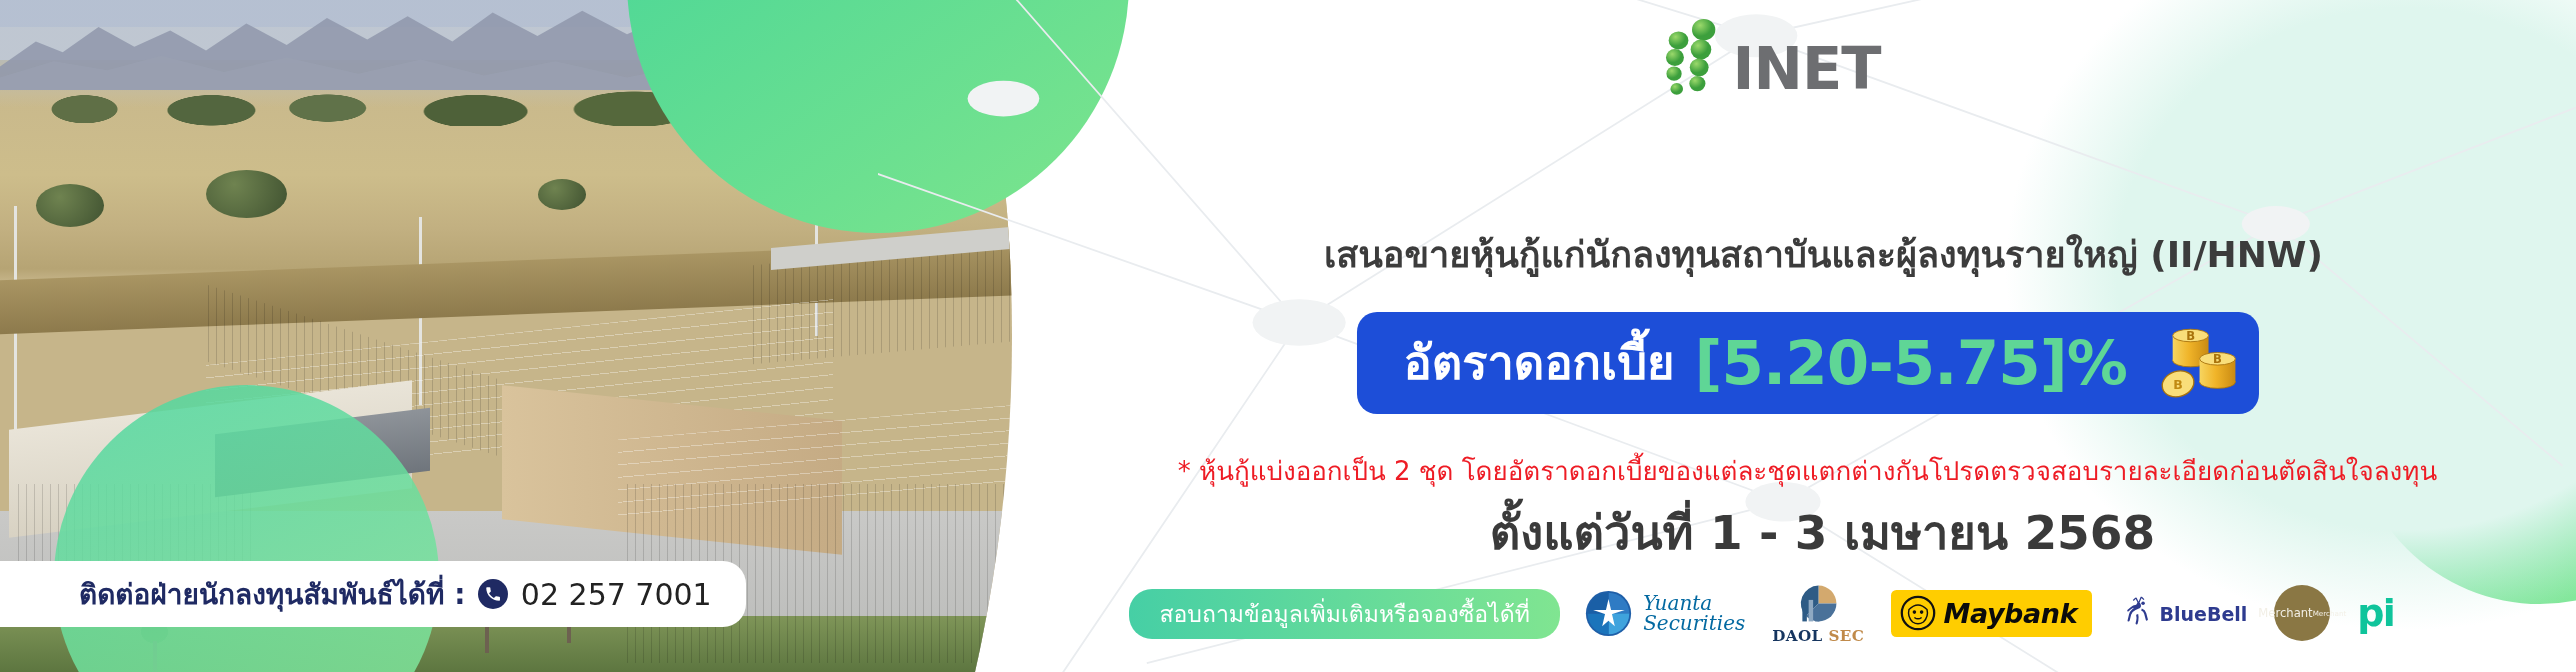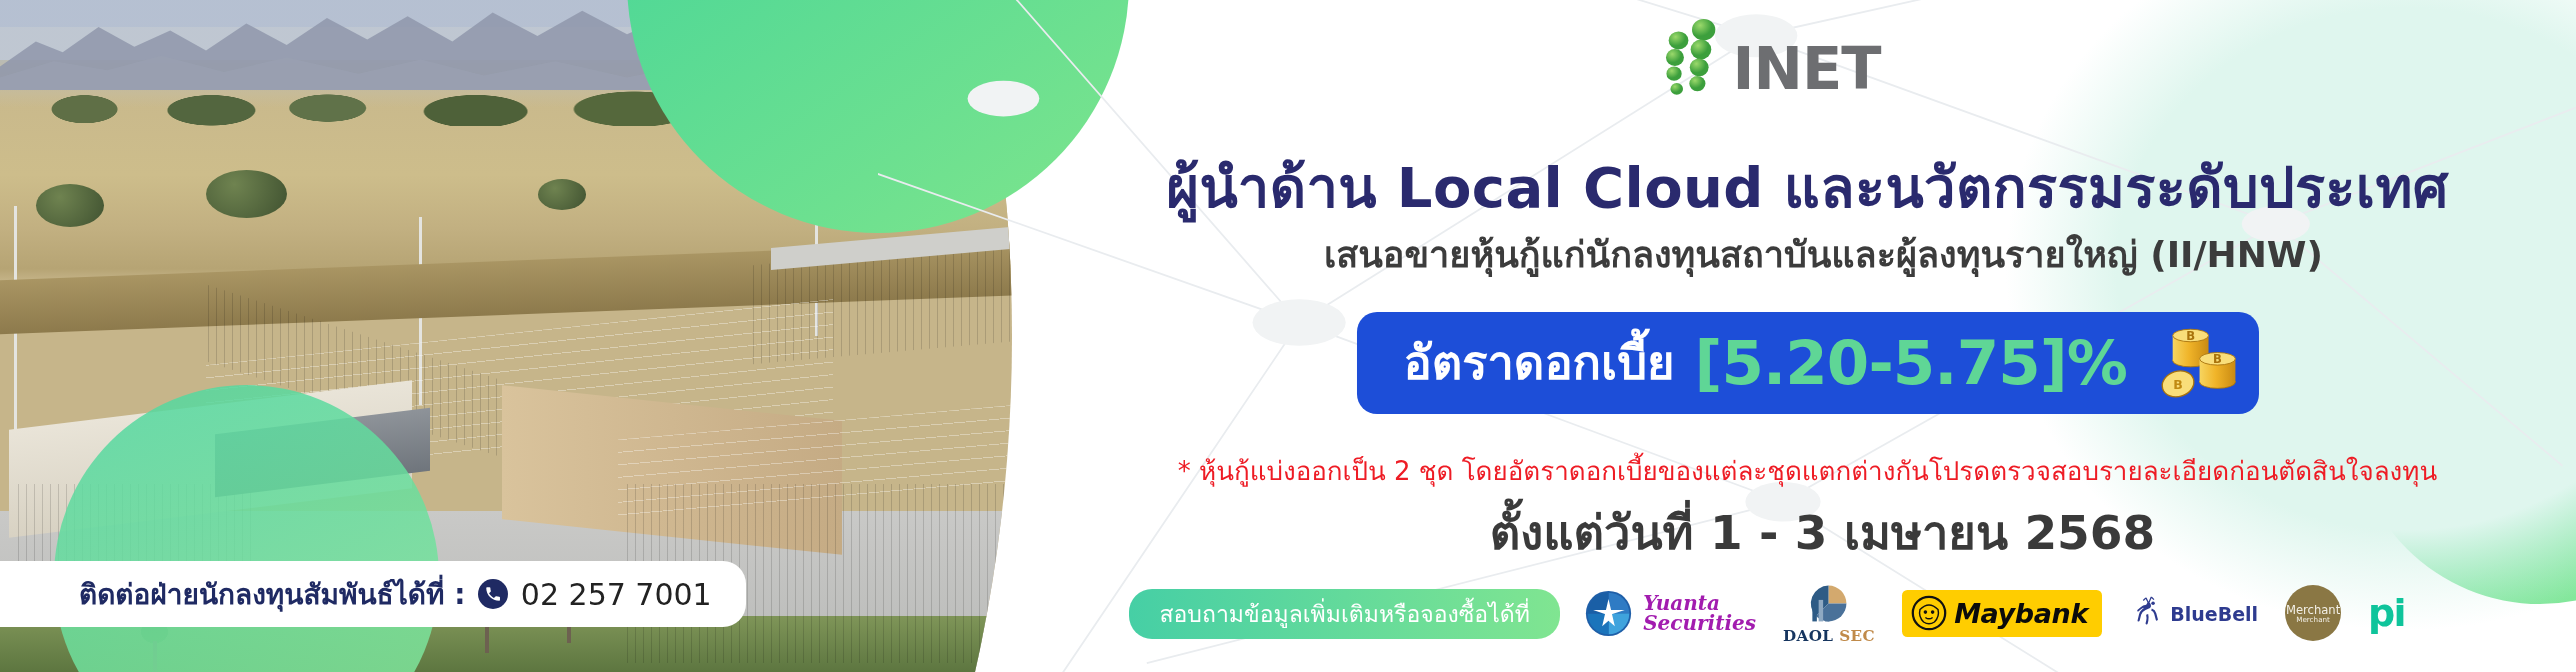--- a/index.html
+++ b/index.html
@@ -184,22 +184,22 @@
     color:#ffffff; font-size:23px; font-weight:500;
     white-space:nowrap; border:none; cursor:pointer;
   }
   .partners { display:flex; align-items:center; gap:27px; flex:1 1 auto; }
   .p-item { display:flex; align-items:center; justify-content:center; }
 
   
   .yuanta { display:flex; align-items:center; gap:10.8px; }
   .yuanta-text {
     font-family:"DejaVu Serif","Liberation Serif",serif;
-    font-style:italic; font-weight:bold;
-    font-size:20px; line-height:1.02; color:#a21caf;
+    font-style:italic; font-weight:normal;
+    font-size:20px; line-height:1.02; color:#0369a1;
     text-align:left;
   }
   
   .daol { display:flex; flex-direction:column; align-items:center; gap:1.8px; }
   .daol-text { font-family:"DejaVu Serif","Liberation Serif",serif; font-size:15.2px; font-weight:bold; color:#16355f; letter-spacing:0.4px; }
   .daol-text i { color:#c08a4a; font-style:normal; }
   
   .maybank {
     background:#ffcd00; border-radius:5.4px;
     display:flex; align-items:center; gap:7.2px;
@@ -207,21 +207,21 @@
     font-style:italic;
   }
   .maybank-text { font-size:27px; font-weight:bold; color:#0b0b0b; letter-spacing:-0.4px; }
   
   .bluebell { display:flex; flex-direction:row; align-items:center; }
   .bluebell-text { font-size:19px; font-weight:bold; color:#2e3b8f; margin-top:0.9px; }
   
   .merchant {
     width:56px; height:56px; border-radius:50%;
     background:#8a7744;
-    display:flex; flex-direction:column; align-items:center; justify-content:center;
+    display:flex; flex-direction:row; align-items:center; justify-content:center;
     line-height:1.05;
   }
   .merchant-a { color:#f2efe6; font-size:11.6px; }
   .merchant-b { color:#f2efe6; font-size:7.2px; }
   
   .pi-text { font-size:38px; font-weight:bold; color:#0fc49b; letter-spacing:-1.8px; }
 
   
   .contact {
     position:absolute; left:0; top:561px;
@@ -329,21 +329,20 @@
         <ellipse cx="49" cy="35" rx="11.5" ry="11" fill="url(#gd)"></ellipse>
         <ellipse cx="20" cy="44" rx="10" ry="9.5" fill="url(#gd)"></ellipse>
         <ellipse cx="47" cy="55" rx="10.5" ry="10" fill="url(#gd)"></ellipse>
         <ellipse cx="19" cy="62" rx="8.5" ry="8" fill="url(#gd)"></ellipse>
         <ellipse cx="45" cy="73" rx="9" ry="8.5" fill="url(#gd)"></ellipse>
         <ellipse cx="22" cy="79" rx="7" ry="6.5" fill="url(#gd)"></ellipse>
       </svg>
       <span class="logo-text">INET</span>
     </div>
 
-    <div class="headline">ผู้นำด้าน Local Cloud และนวัตกรรมระดับประเทศ</div>
     <div class="subheadline">เสนอขายหุ้นกู้แก่นักลงทุนสถาบันและผู้ลงทุนรายใหญ่ (II/HNW)</div>
 
     <div class="rate-badge">
       <span class="rate-label">อัตราดอกเบี้ย</span>
       <span class="rate-value">[5.20-5.75]%</span>
       <svg class="coins" viewBox="0 0 100 96">
         <defs>
           <linearGradient id="gold" x1="0" y1="0" x2="1" y2="0">
             <stop offset="0%" stop-color="#f7d560"></stop>
             <stop offset="45%" stop-color="#f0b429"></stop>

